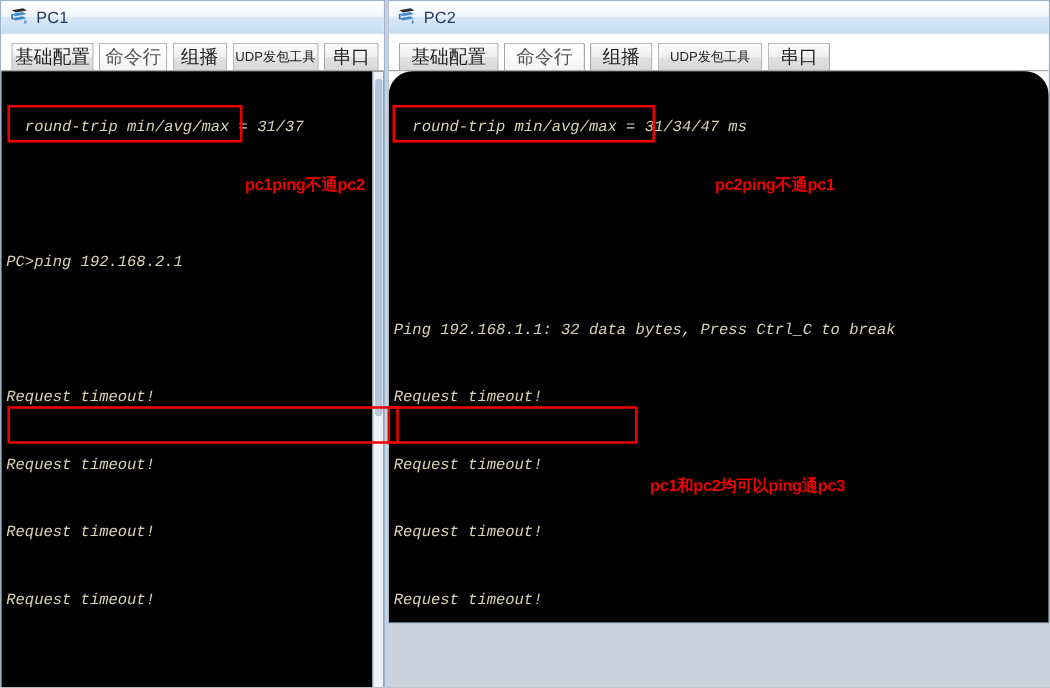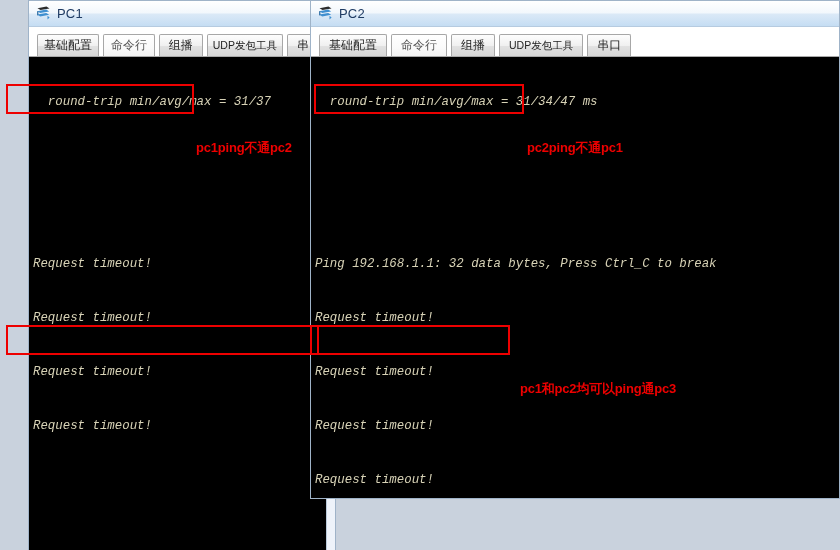--- a/index.html
+++ b/index.html
@@ -20,21 +20,21 @@
 
   
   .win {
     position: absolute;
     top: 0;
     background: #ffffff;
     overflow: hidden;
     border: 1px solid #9fb3c8;
     box-sizing: border-box;
   }
-  .win-left  { left: 0px;   width: 308px; height: 551px; margin-left: 28px; }
+  .win-left  { left: 0px;   width: 308px; height: 551px; }
   .win-right { left: 310px; width: 530px; height: 499px; }
 
   .titlebar {
     position: relative;
     height: 26px;
     background: linear-gradient(to bottom, #ffffff 0%, #f2f7fc 48%, #dbe9f7 52%, #c5ddf3 100%);
     border-bottom: 1px solid #b6cbe0;
     display: flex;
     align-items: center;
     padding-left: 6px;
@@ -66,21 +66,21 @@
   }
   .tab {
     height: 22px;
     min-width: 44px;
     margin-right: 4px;
     padding: 0 9px;
     box-sizing: border-box;
     display: flex;
     align-items: center;
     justify-content: center;
-    font-size: 12px;
+    font-size: 15px;
     color: #222;
     background: linear-gradient(to bottom, #fdfdfd 0%, #f0f0f0 50%, #e2e2e2 51%, #d7d7d7 100%);
     border: 1px solid #a7a7a7;
     border-bottom: none;
     border-radius: 2px 2px 0 0;
     white-space: nowrap;
     font-family: "Liberation Sans", sans-serif;
   }
   .tab.active {
     background: linear-gradient(to bottom, #ffffff 0%, #fafafa 60%, #f3f3f3 100%);
@@ -94,21 +94,21 @@
     background: #000000;
     color: #d7d2b6;
     font-family: "Liberation Mono", "DejaVu Sans Mono", monospace;
     font-size: 12.4px;
     line-height: 18px;
     overflow: hidden;
     white-space: pre;
     box-sizing: border-box;
   }
   .win-left .console  { height: 494px; padding: 0 0 0 4px; }
-  .win-right .console { height: 494px; padding: 0 0 0 4px; }
+  .win-right .console { height: 494px; padding: 0 0 0 4px; border-radius: 19px; }
 
   .cline { height: 18px; font-style: italic; }
   .cline.blank { color: transparent; }
   .clip { display: block; overflow: hidden; }
 
   
   .scrollbar {
     position: absolute;
     top: 0; right: 0;
     width: 9px; height: 100%;
@@ -164,20 +164,21 @@
       <div class="tab">基础配置</div>
       <div class="tab active">命令行</div>
       <div class="tab">组播</div>
       <div class="tab small">UDP发包工具</div>
       <div class="tab">串口</div>
     </div>
 
     <div class="console">
       <span class="clip"><div class="cline">  round-trip min/avg/max = 31/37</div></span>
       <div class="cline blank"></div>
+      <div class="cline">PC&gt;ping 192.168.2.1</div>
       <div class="cline blank"></div>
       <div class="cline">Request timeout!</div>
       <div class="cline">Request timeout!</div>
       <div class="cline">Request timeout!</div>
       <div class="cline">Request timeout!</div>
       
       
       
       
       
@@ -254,19 +255,19 @@
       
       
       
     </div>
   </div>
 
   <div class="redbox" style="left:6px;  top:84px;  width:188px; height:30px;"></div>
   <div class="redtext" style="left:196px; top:92px;">pc1ping不通pc2</div>
 
   <div class="redbox" style="left:314px; top:84px;  width:210px; height:30px;"></div>
-  <div class="redtext" style="left:527px; top:92px;">pc2ping不通pc1</div>
+  <div class="redtext" style="left:572px; top:92px;">pc2ping不通pc1</div>
 
   <div class="redbox" style="left:6px;  top:325px; width:313px; height:30px;"></div>
   <div class="redbox" style="left:310px; top:325px; width:200px; height:30px;"></div>
   <div class="redtext" style="left:520px; top:333px;">pc1和pc2均可以ping通pc3</div>
 
 </div>
 
 </body></html>

